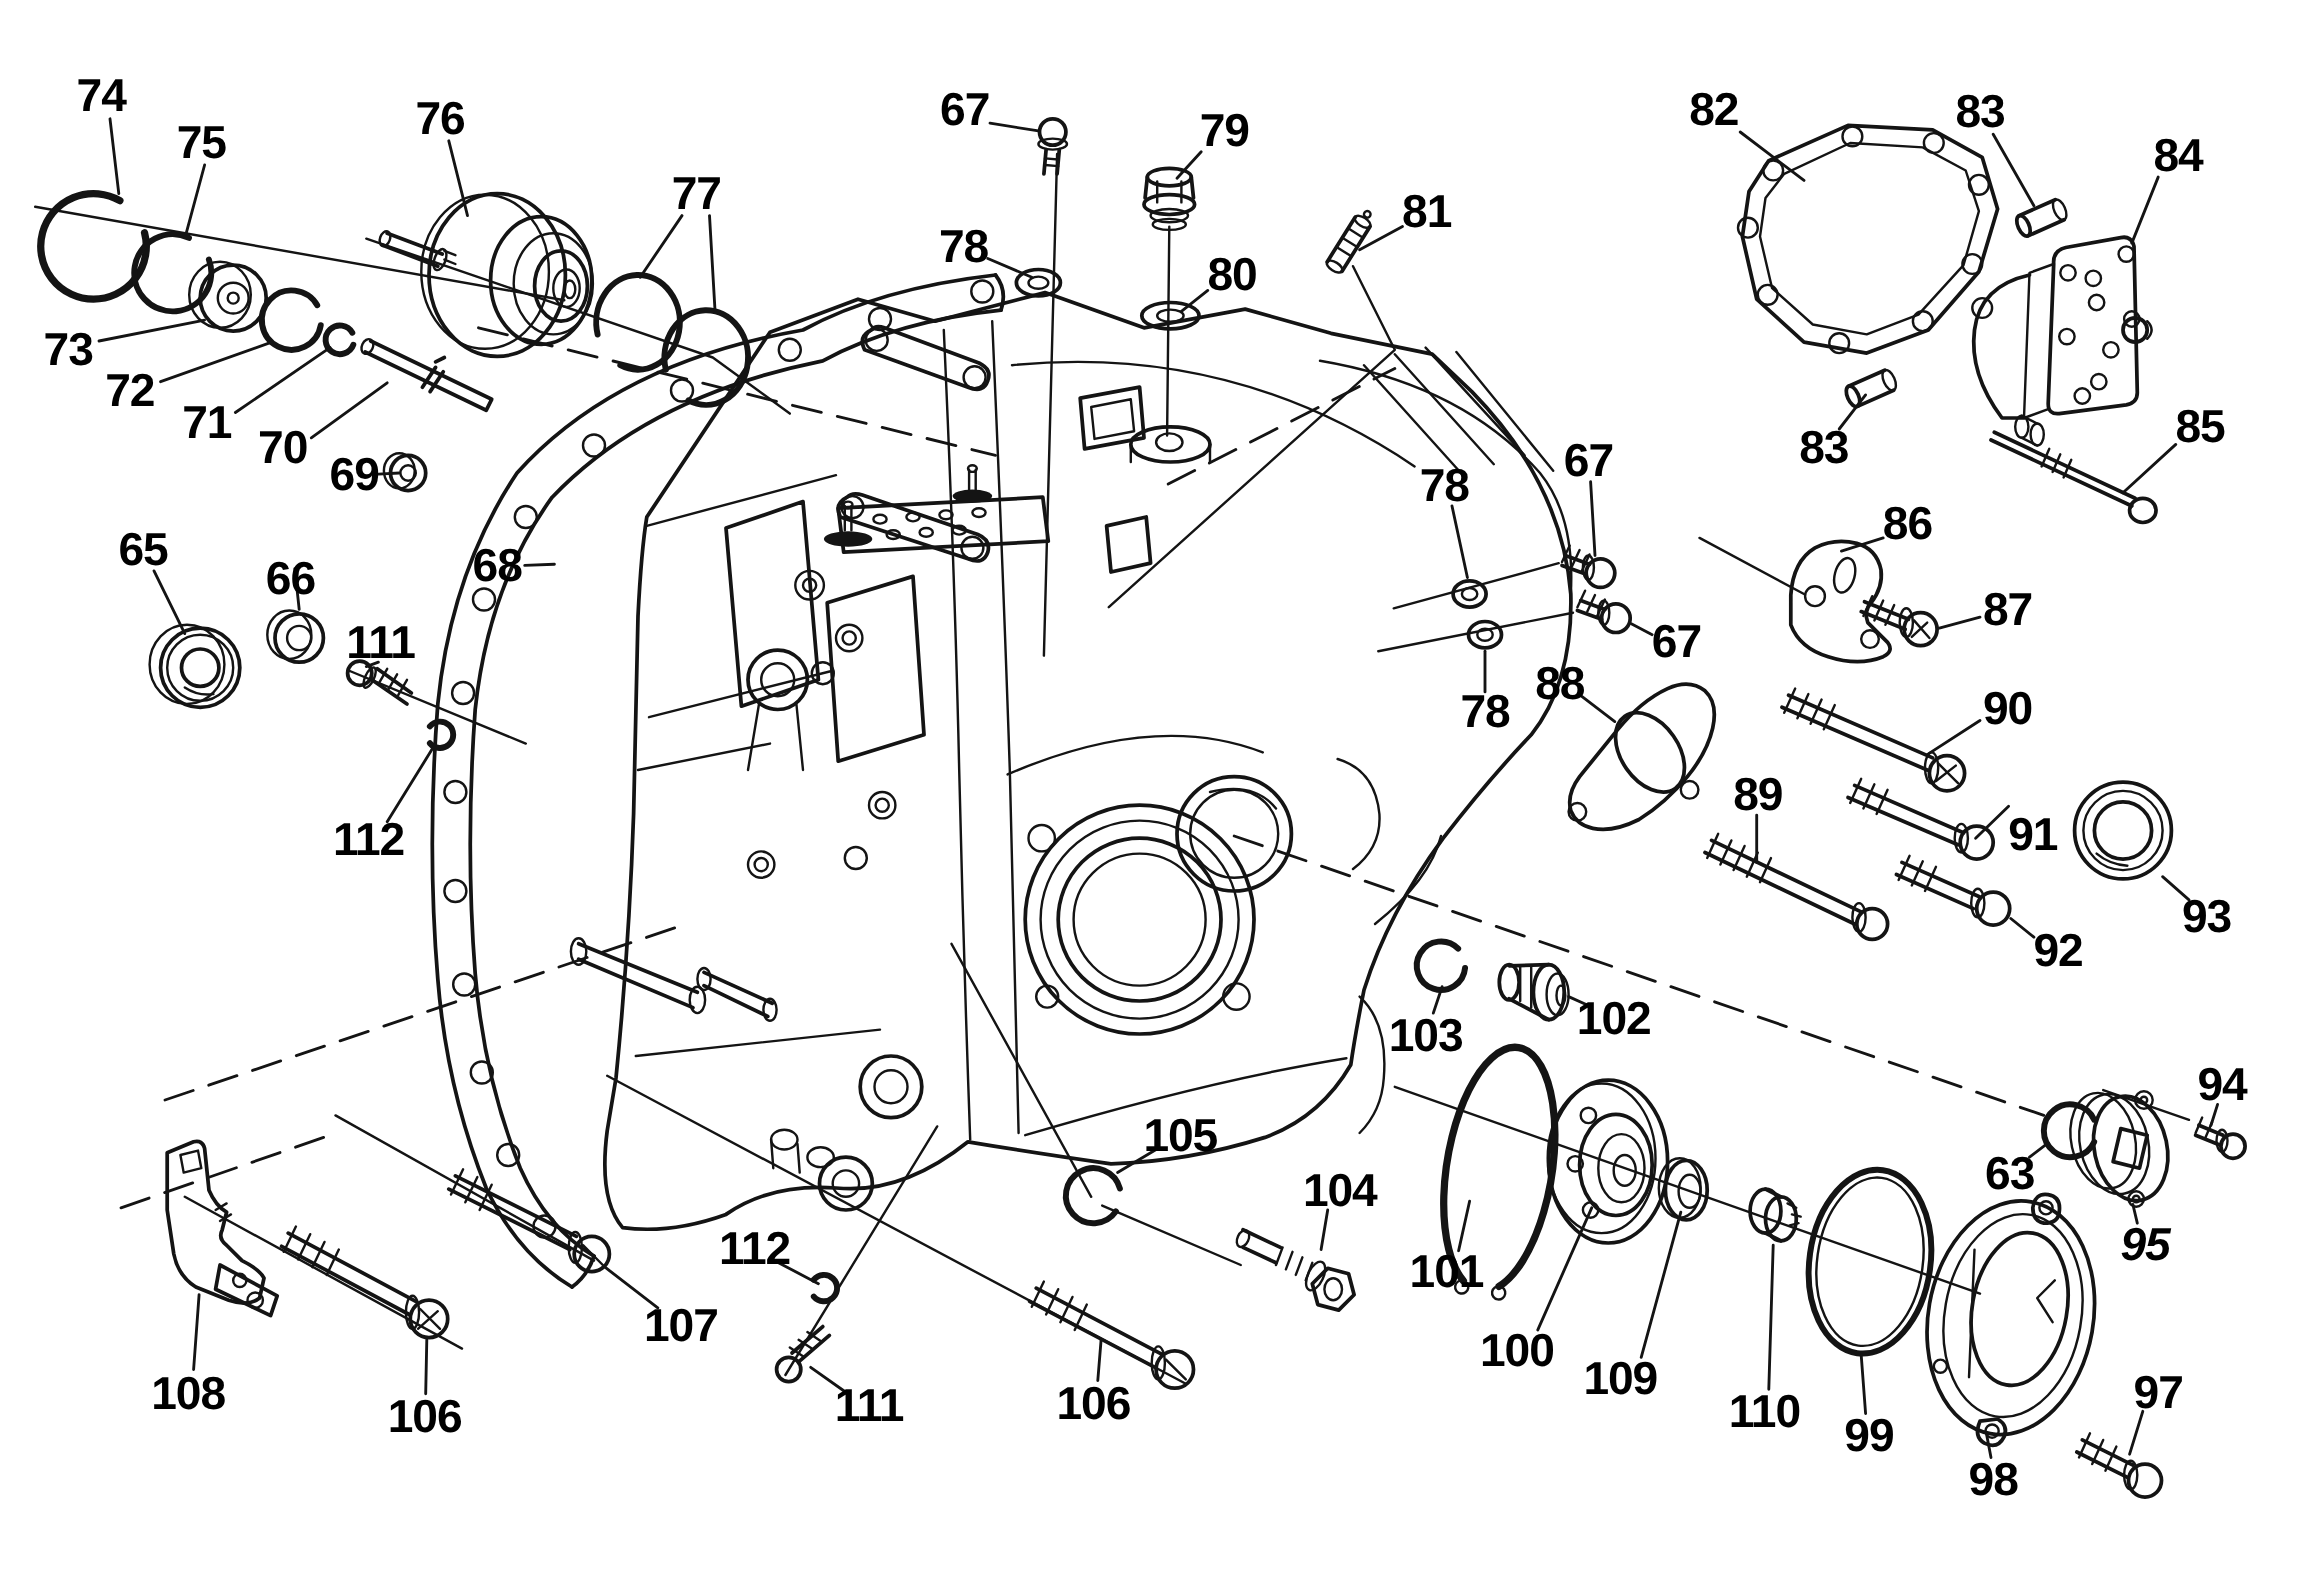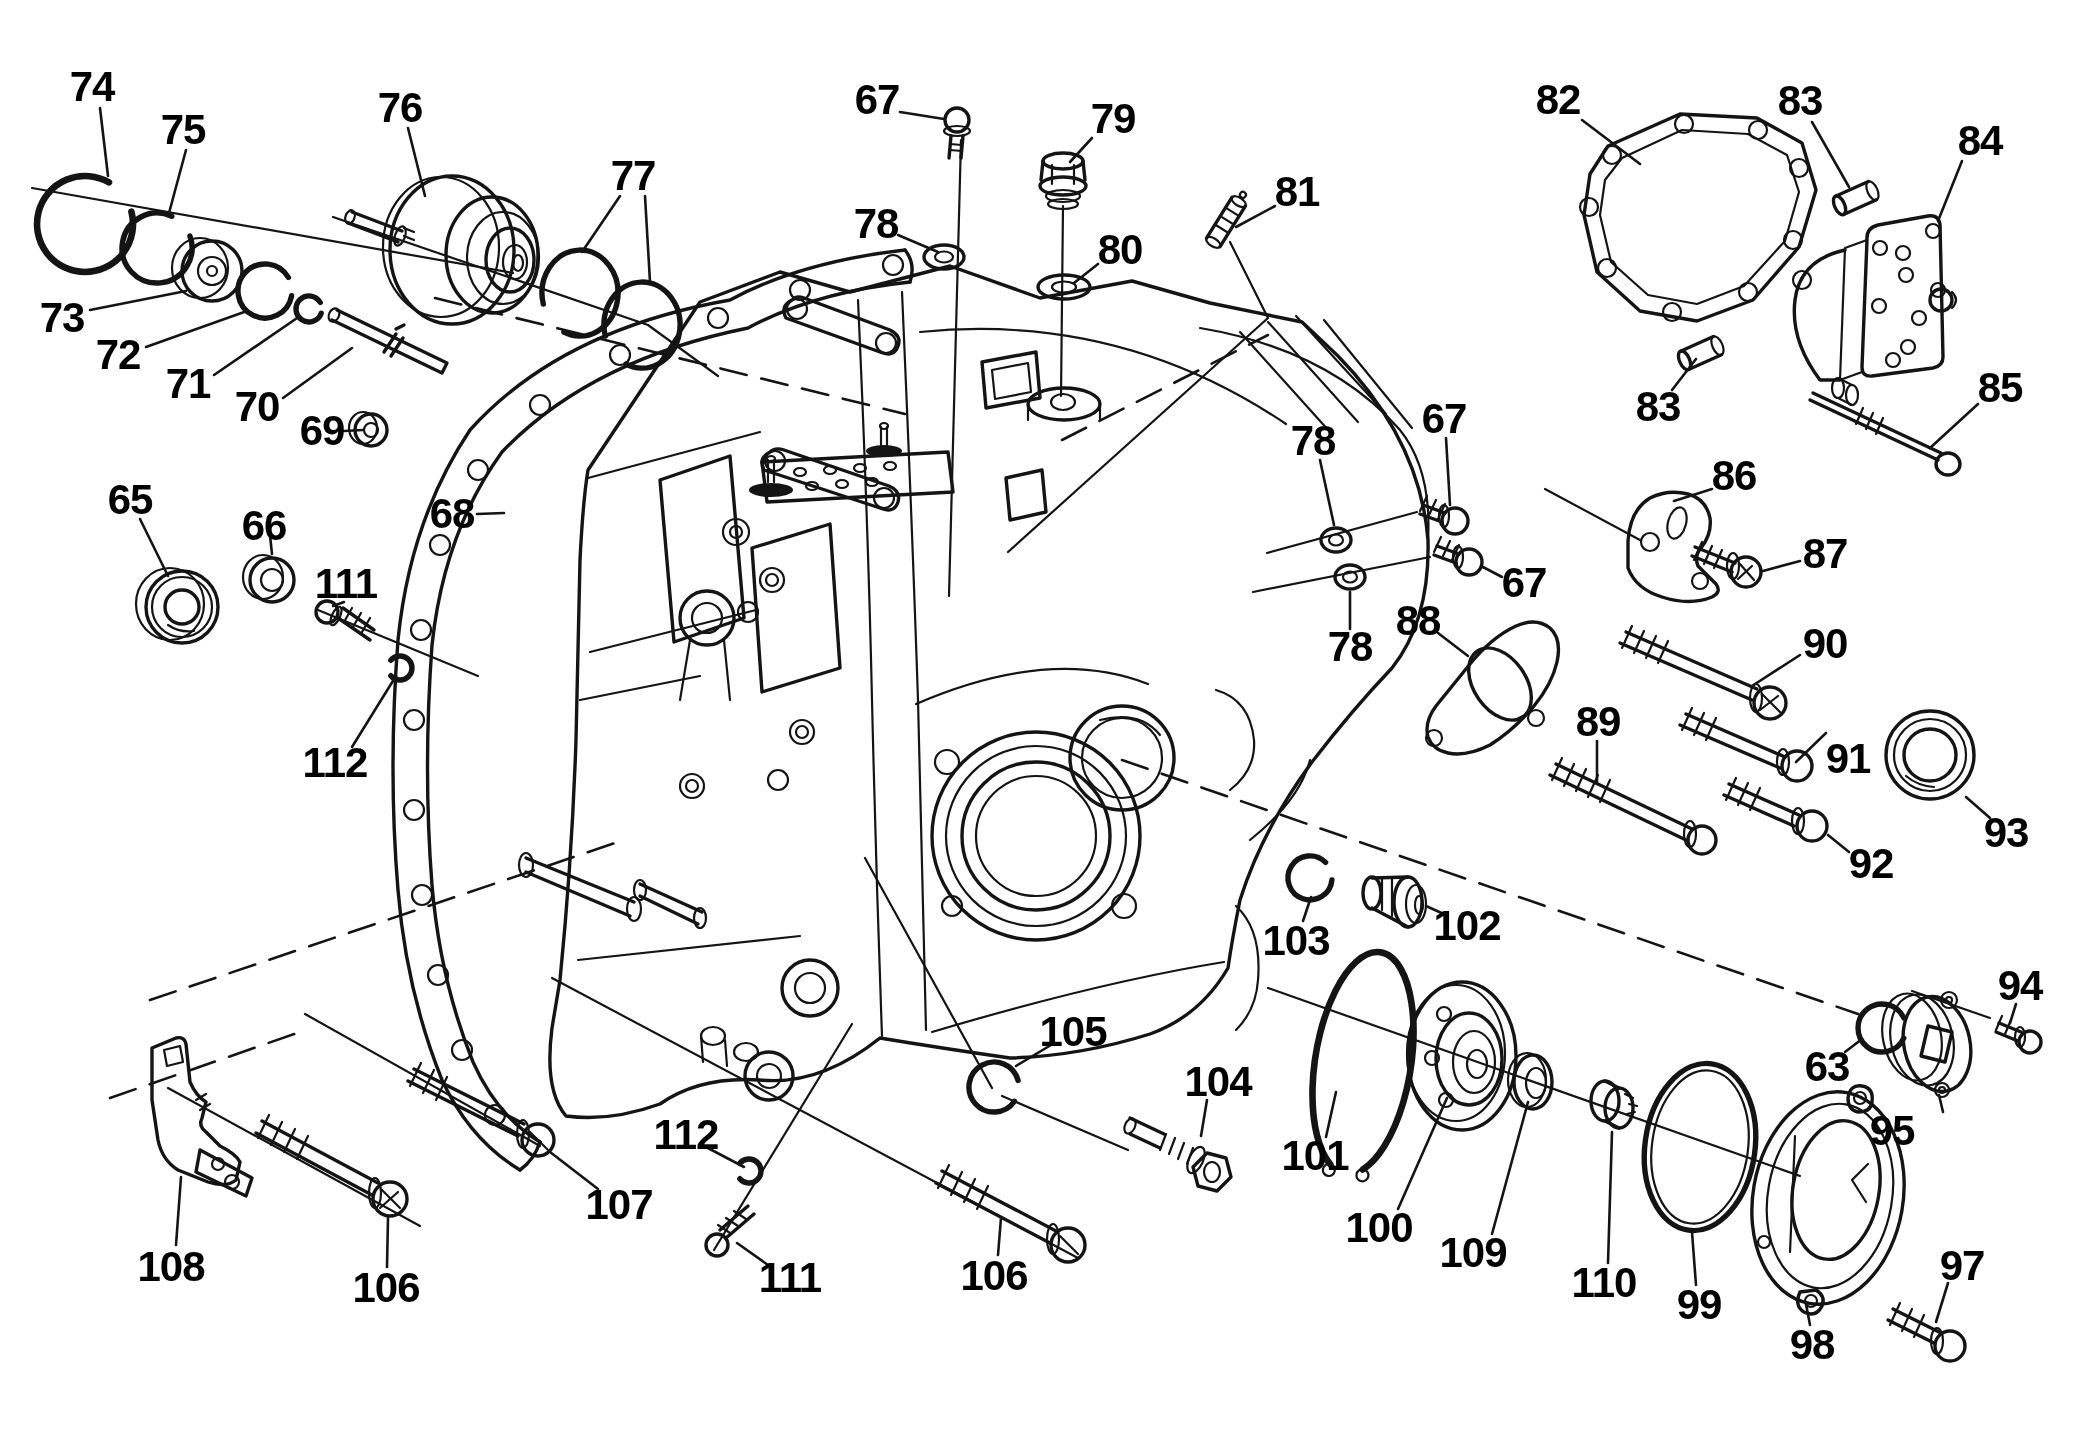--- a/index.html
+++ b/index.html
@@ -618,21 +618,21 @@
       <div class="callout" style="left: 1848px; top: 719px; margin-top: 40px;">91</div>
       <div class="callout" style="left: 2006px; top: 833px;">93</div>
       <div class="callout" style="left: 1871px; top: 864px;">92</div>
       <div class="callout" style="left: 1296px; top: 941px;">103</div>
       <div class="callout" style="left: 1467px; top: 926px;">102</div>
       <div class="callout" style="left: 1073px; top: 1032px;">105</div>
       <div class="callout" style="left: 1218px; top: 1082px;">104</div>
       <div class="callout" style="left: 1315px; top: 1156px;">101</div>
       <div class="callout" style="left: 1827px; top: 1067px;">63</div>
       <div class="callout" style="left: 2020px; top: 986px;">94</div>
-      <div class="callout" style="left: 1892px; top: 1131px;">95</div>
+      <div class="callout" style="left: 1950px; top: 1131px; font-style: italic;">95</div>
       <div class="callout" style="left: 1379px; top: 1228px;">100</div>
       <div class="callout" style="left: 1473px; top: 1253px;">109</div>
       <div class="callout" style="left: 1604px; top: 1283px;">110</div>
       <div class="callout" style="left: 1699px; top: 1305px;">99</div>
       <div class="callout" style="left: 1812px; top: 1345px;">98</div>
       <div class="callout" style="left: 1962px; top: 1266px;">97</div>
       <div class="callout" style="left: 686px; top: 1135px;">112</div>
       <div class="callout" style="left: 171px; top: 1267px;">108</div>
       <div class="callout" style="left: 619px; top: 1205px;">107</div>
       <div class="callout" style="left: 790px; top: 1278px;">111</div>

